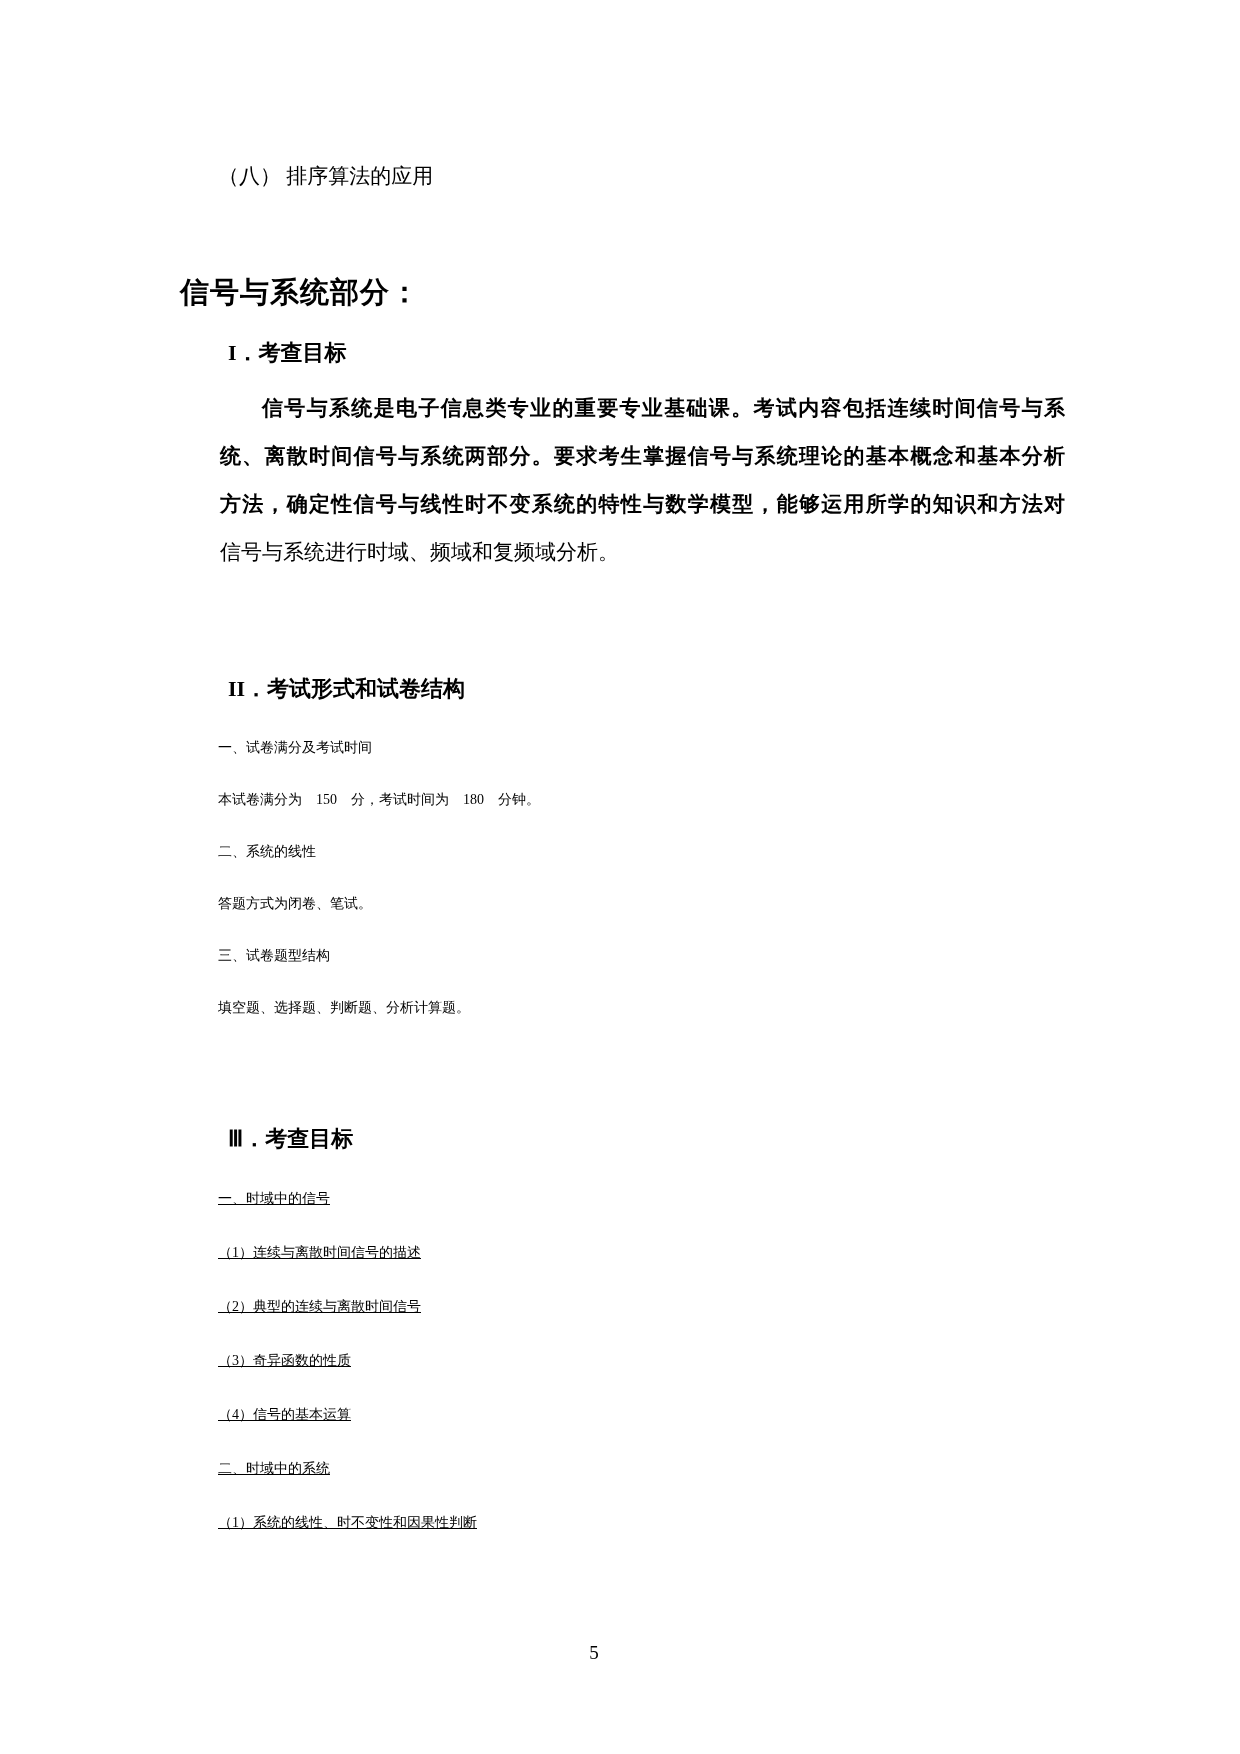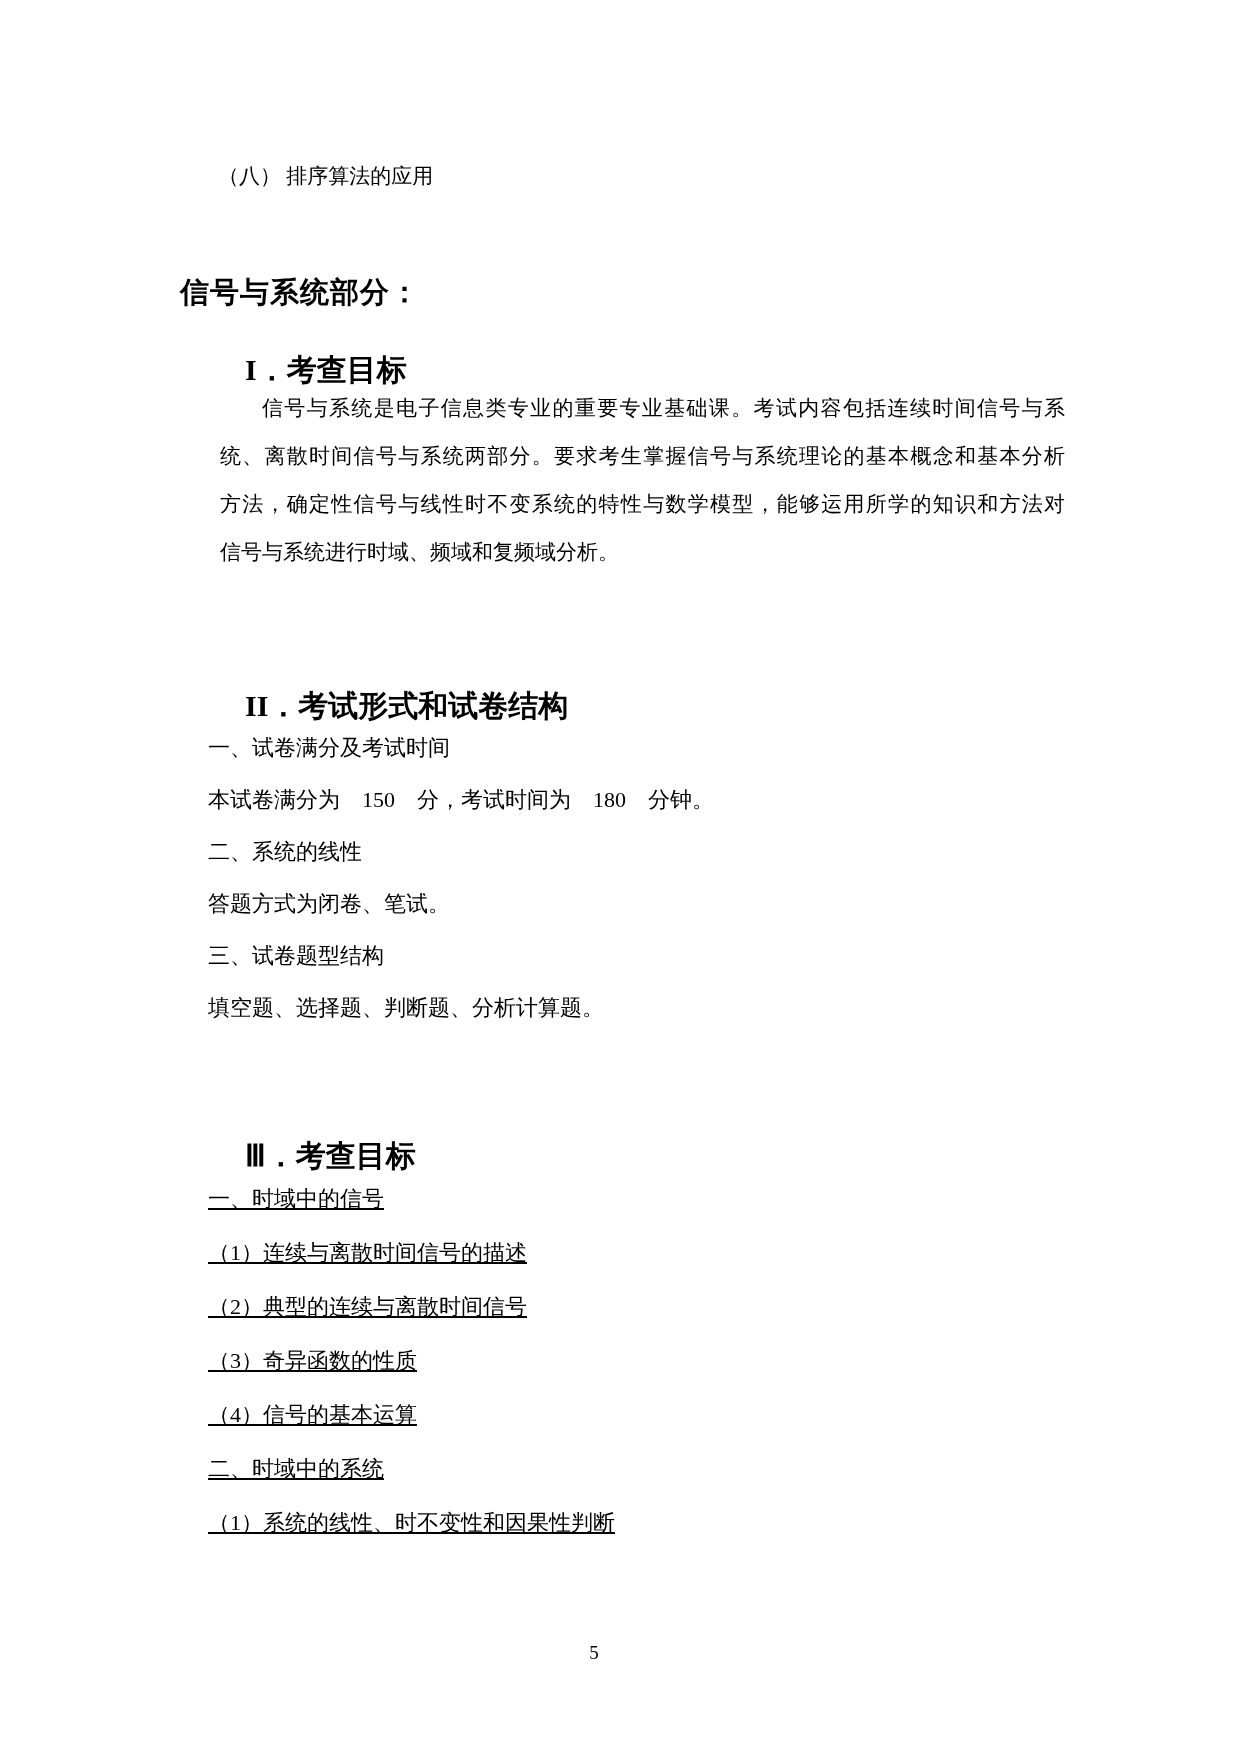--- a/index.html
+++ b/index.html
@@ -30,22 +30,22 @@
     left: 180px;
     margin: 0;
     font-size: 29px;
     font-weight: bold;
     line-height: 40px;
     letter-spacing: 1px;
   }
   .sec-heading {
     position: absolute;
     left: 228px;
-    margin: 17px;
-    font-size: 30px;
+    margin: 0;
+    font-size: 22px;
     font-weight: bold;
     line-height: 30px;
     white-space: pre-wrap;
   }
   #sec1-heading { top: 338px; }
   #sec2-heading { top: 674px; }
   #sec3-heading { top: 1124px; }
   .paragraph {
     position: absolute;
     top: 384px;
@@ -53,28 +53,29 @@
     width: 845px;
     font-size: 21px;
   }
   .para-line {
     line-height: 48px;
     white-space: pre-wrap;
   }
   .para-line.just {
     text-align: justify;
     text-align-last: justify;
+    font-weight: bold;
   }
   .para-line.indent {
     text-indent: 42px;
   }
   .list {
     position: absolute;
-    left: 208px;
-    font-size: 22px;
+    left: 218px;
+    font-size: 14px;
   }
   #list-exam-structure { top: 722px; }
   #list-exam-structure .list-line { line-height: 52px; }
   #list-exam-scope { top: 1172px; text-decoration: underline; }
   #list-exam-scope .list-line { line-height: 54px; }
   .list-line {
     white-space: pre-wrap;
   }
   .page-number {
     position: absolute;

